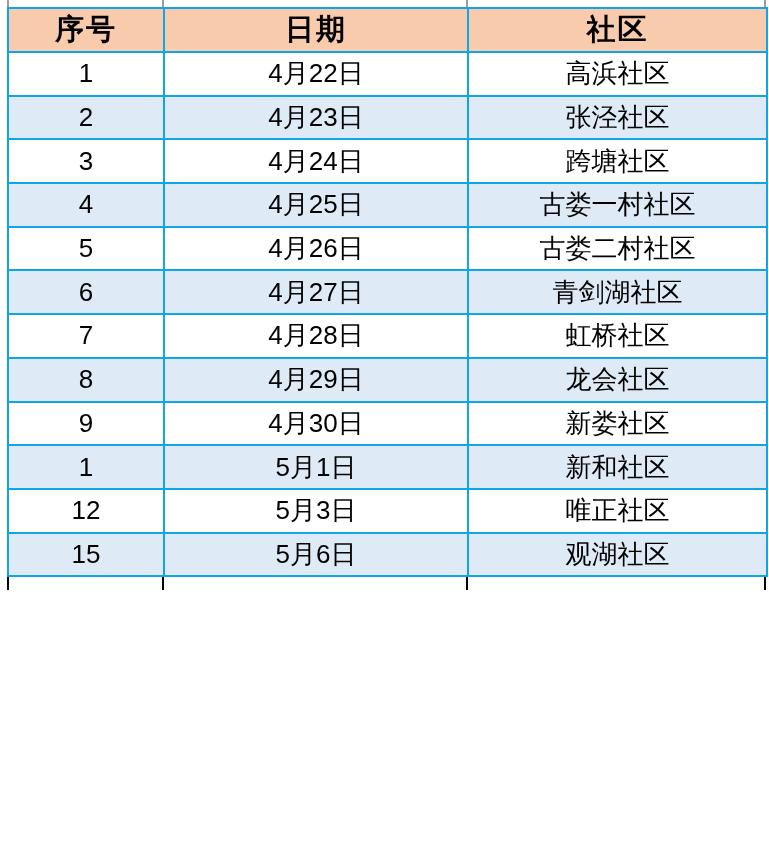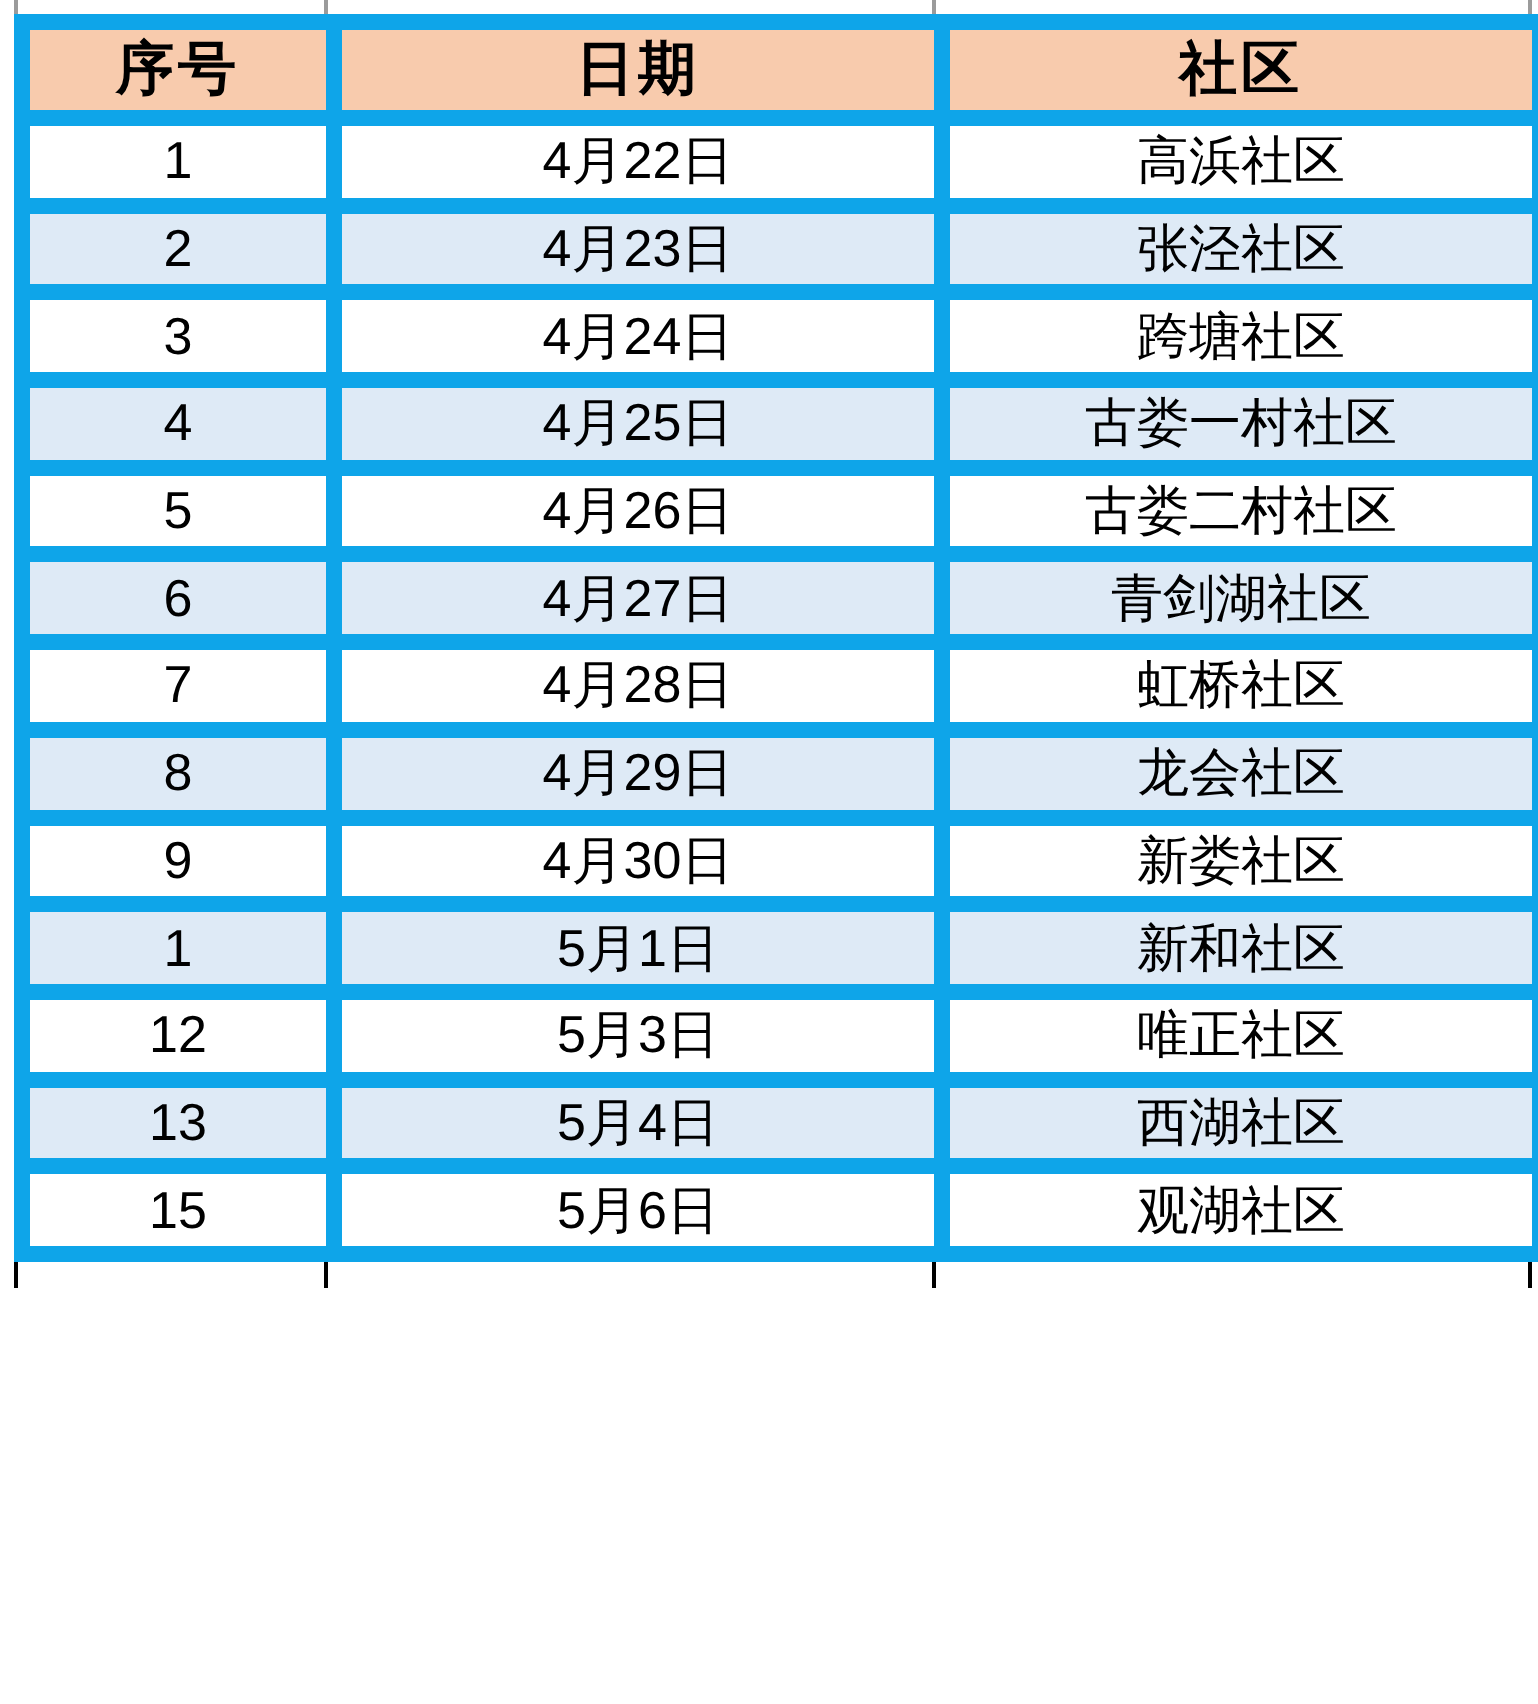--- a/index.html
+++ b/index.html
@@ -27,21 +27,21 @@
     position: absolute;
     left: 7px; top: 7px;
     width: 759px;
   }
   table.schedule {
     border-collapse: collapse;
     table-layout: fixed;
     width: 759px;
   }
   table.schedule th, table.schedule td {
-    border: 8px solid #0ea5e9;
+    border: 2px solid #0ea5e9;
     text-align: center;
     vertical-align: middle;
     padding: 0;
     overflow: hidden;
     white-space: nowrap;
   }
   table.schedule thead tr { height: 44px; }
   table.schedule thead th {
     background: #F8CBAD;
     font-size: 29px;
@@ -140,25 +140,20 @@
             <td>1</td>
             <td>5月1日</td>
             <td>新和社区</td>
           </tr>
           <tr>
             <td>12</td>
             <td>5月3日</td>
             <td>唯正社区</td>
           </tr>
           <tr>
-            <td>13</td>
-            <td>5月4日</td>
-            <td>西湖社区</td>
-          </tr>
-          <tr>
             <td>15</td>
             <td>5月6日</td>
             <td>观湖社区</td>
           </tr>
         </tbody>
     </table>
 
     <div class="partial-row">
       <span class="stub s1"></span>
       <span class="stub s2"></span>

